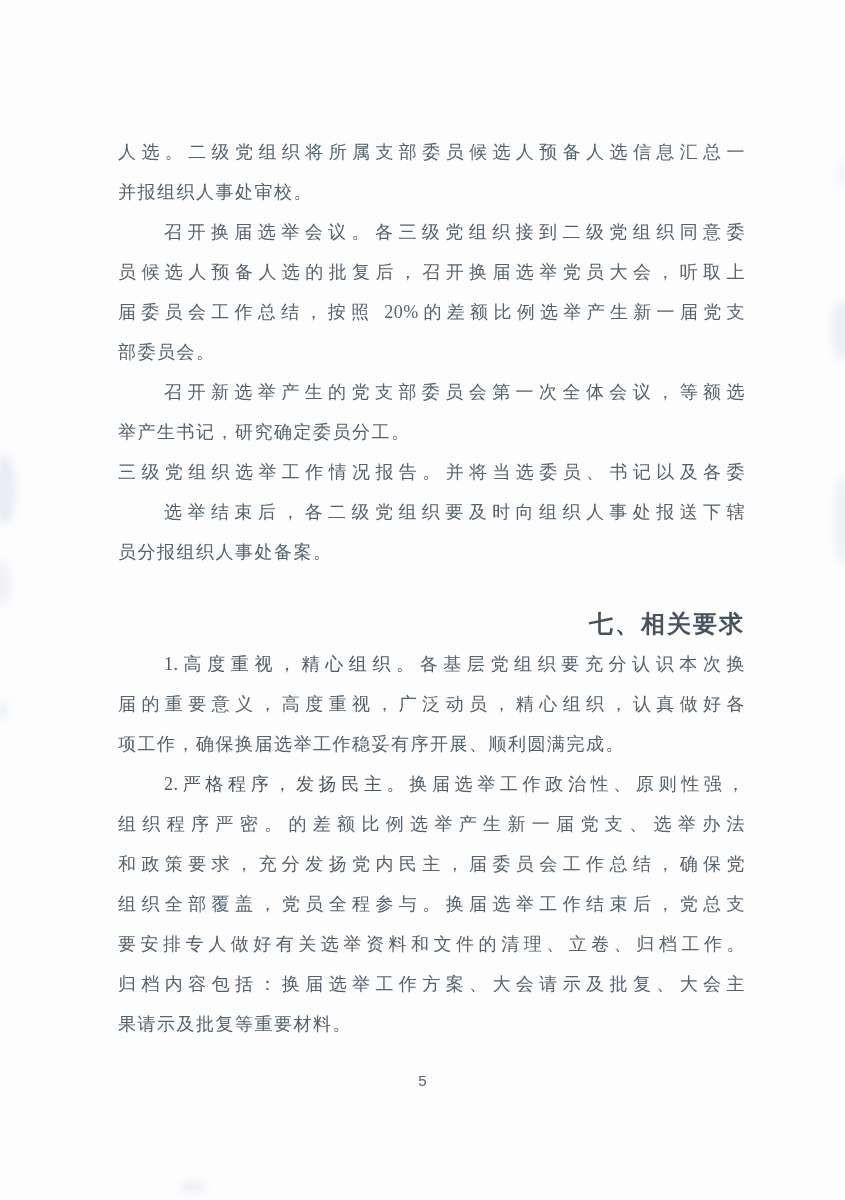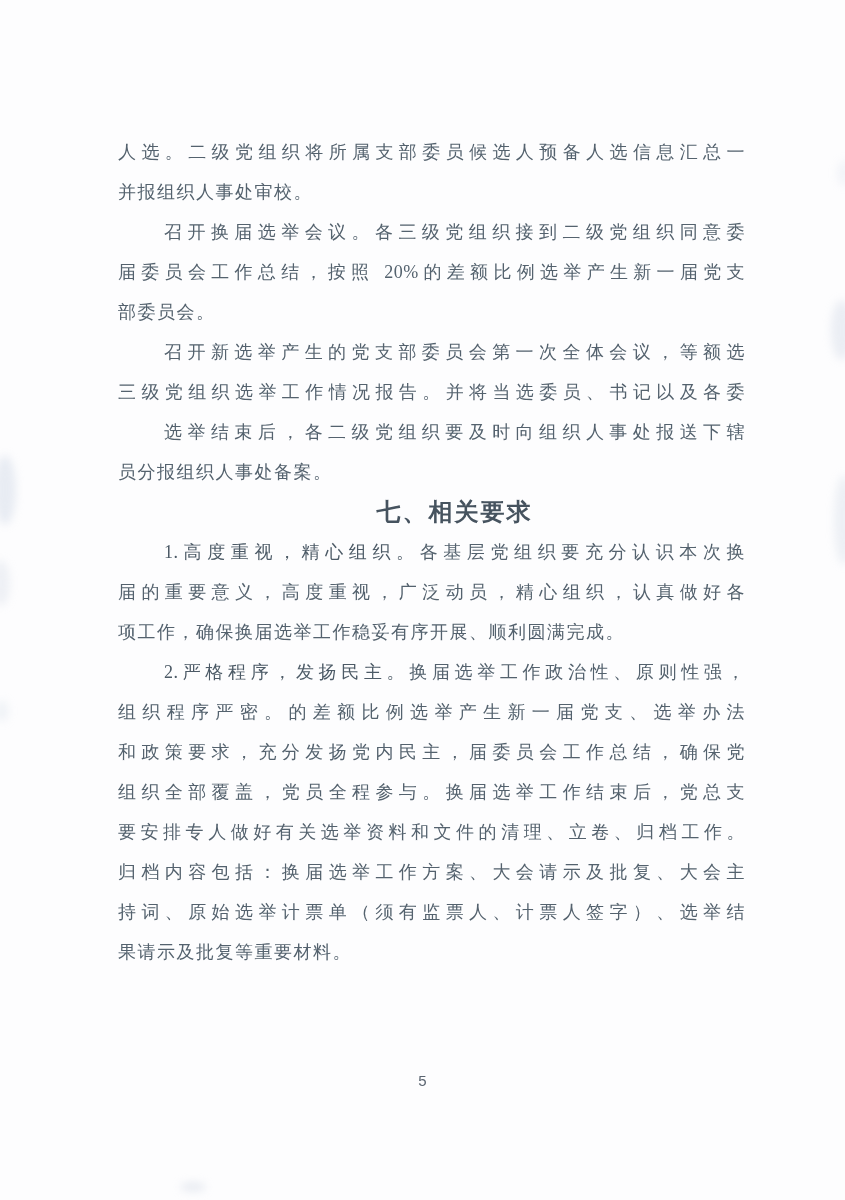--- a/index.html
+++ b/index.html
@@ -38,22 +38,23 @@
   }
   .line.indent {
     text-indent: 46px;
   }
   .line.heading {
     font-family: "Liberation Sans", sans-serif;
     font-weight: bold;
     font-size: 24px;
     color: #46535f;
     letter-spacing: 2px;
-    text-align: center;
+    text-align: right;
     text-align-last: auto;
+    margin-top: 32px;
   }
   .lead {
     font-weight: normal;
     color: #4c5a66;
   }
   .page-number {
     position: absolute;
     left: 0;
     right: 0;
     top: 1072px;
@@ -77,37 +78,38 @@
   .a7 { right: -6px; top: 160px;  width: 14px; height: 26px; background: rgba(188,200,216,0.16); }
 </style>
 </head>
 <body>
 
 <div class="page">
   <div class="doc-body">
       <div class="line justify">人选。二级党组织将所属支部委员候选人预备人选信息汇总一</div>
       <div class="line">并报组织人事处审校。</div>
       <div class="line justify indent">召开换届选举会议。各三级党组织接到二级党组织同意委</div>
+      <div class="line justify">员候选人预备人选的批复后，召开换届选举党员大会，听取上</div>
       <div class="line justify">届委员会工作总结，按照 20%的差额比例选举产生新一届党支</div>
       <div class="line">部委员会。</div>
       <div class="line justify indent">召开新选举产生的党支部委员会第一次全体会议，等额选</div>
+      <div class="line">举产生书记，研究确定委员分工。</div>
       <div class="line justify">三级党组织选举工作情况报告。并将当选委员、书记以及各委</div>
       <div class="line justify indent">选举结束后，各二级党组织要及时向组织人事处报送下辖</div>
       <div class="line">员分报组织人事处备案。</div>
       <div class="line indent heading">七、相关要求</div>
       <div class="line justify indent"><span class="lead">1.高度重视，精心组织。</span><span>各基层党组织要充分认识本次换</span></div>
       <div class="line justify">届的重要意义，高度重视，广泛动员，精心组织，认真做好各</div>
       <div class="line">项工作，确保换届选举工作稳妥有序开展、顺利圆满完成。</div>
       <div class="line justify indent"><span class="lead">2.严格程序，发扬民主。</span><span>换届选举工作政治性、原则性强，</span></div>
       <div class="line justify">组织程序严密。的差额比例选举产生新一届党支、选举办法</div>
       <div class="line justify">和政策要求，充分发扬党内民主，届委员会工作总结，确保党</div>
       <div class="line justify">组织全部覆盖，党员全程参与。换届选举工作结束后，党总支</div>
       <div class="line justify">要安排专人做好有关选举资料和文件的清理、立卷、归档工作。</div>
       <div class="line justify">归档内容包括：换届选举工作方案、大会请示及批复、大会主</div>
-      <div class="line justify">持词、原始选举计票单（须有监票人、计票人签字）、选举结</div>
       <div class="line">果请示及批复等重要材料。</div>
     </div>
 
   <div class="page-number">5</div>
 
   <div class="artifact a1"></div>
   <div class="artifact a2"></div>
   <div class="artifact a3"></div>
   <div class="artifact a4"></div>
   <div class="artifact a5"></div>

